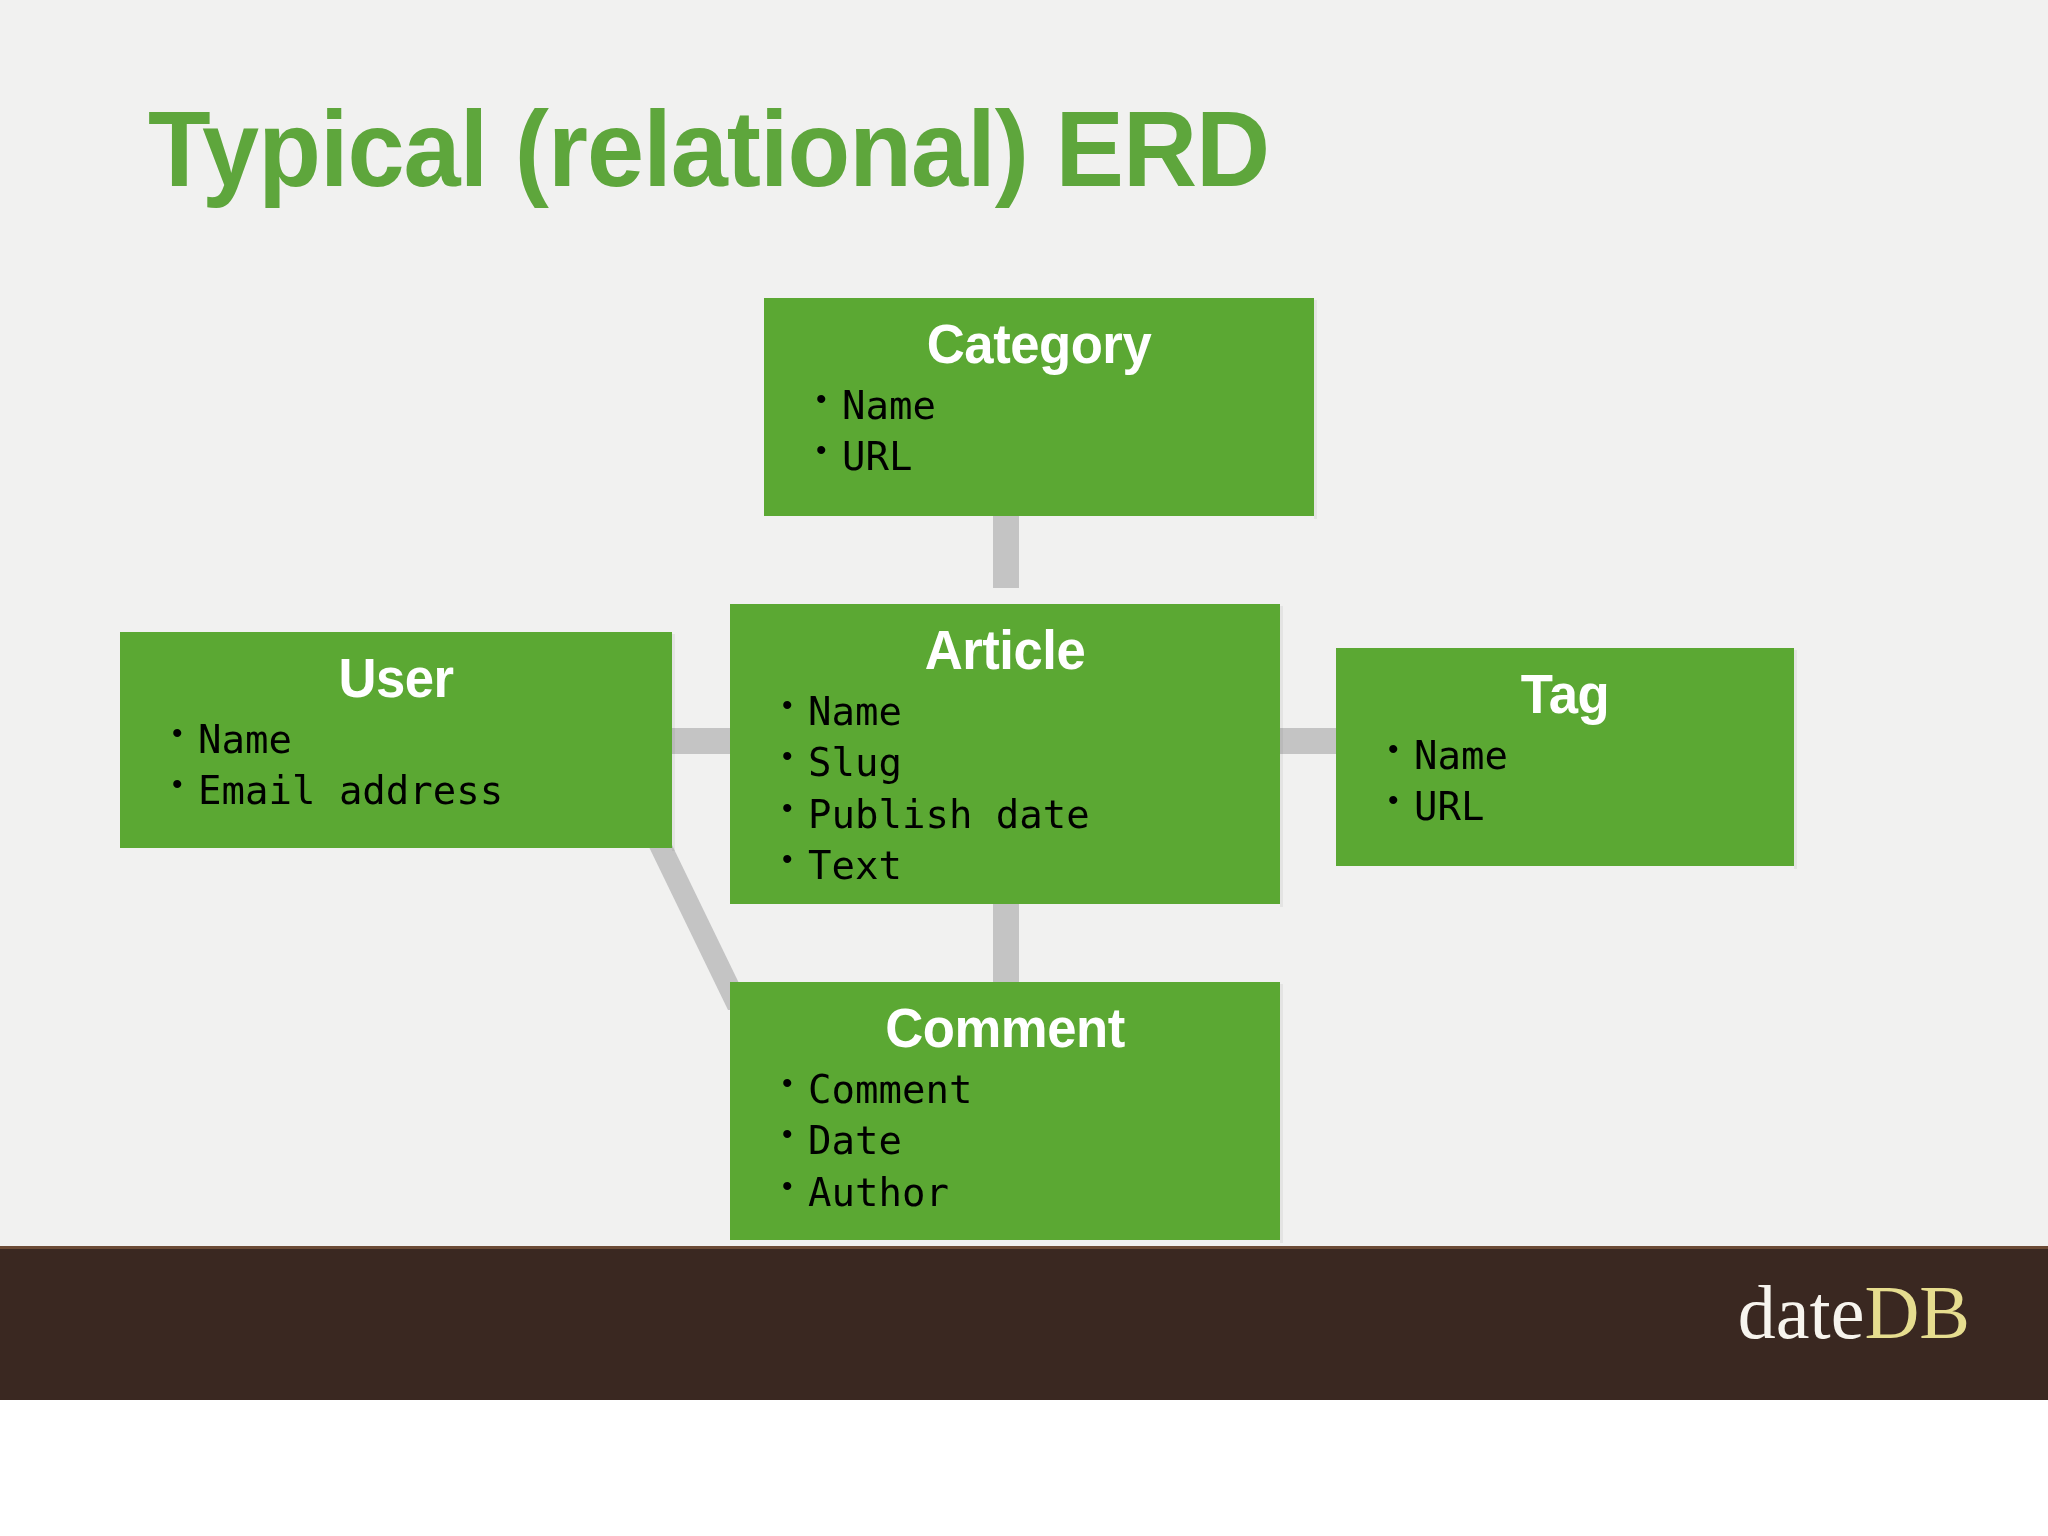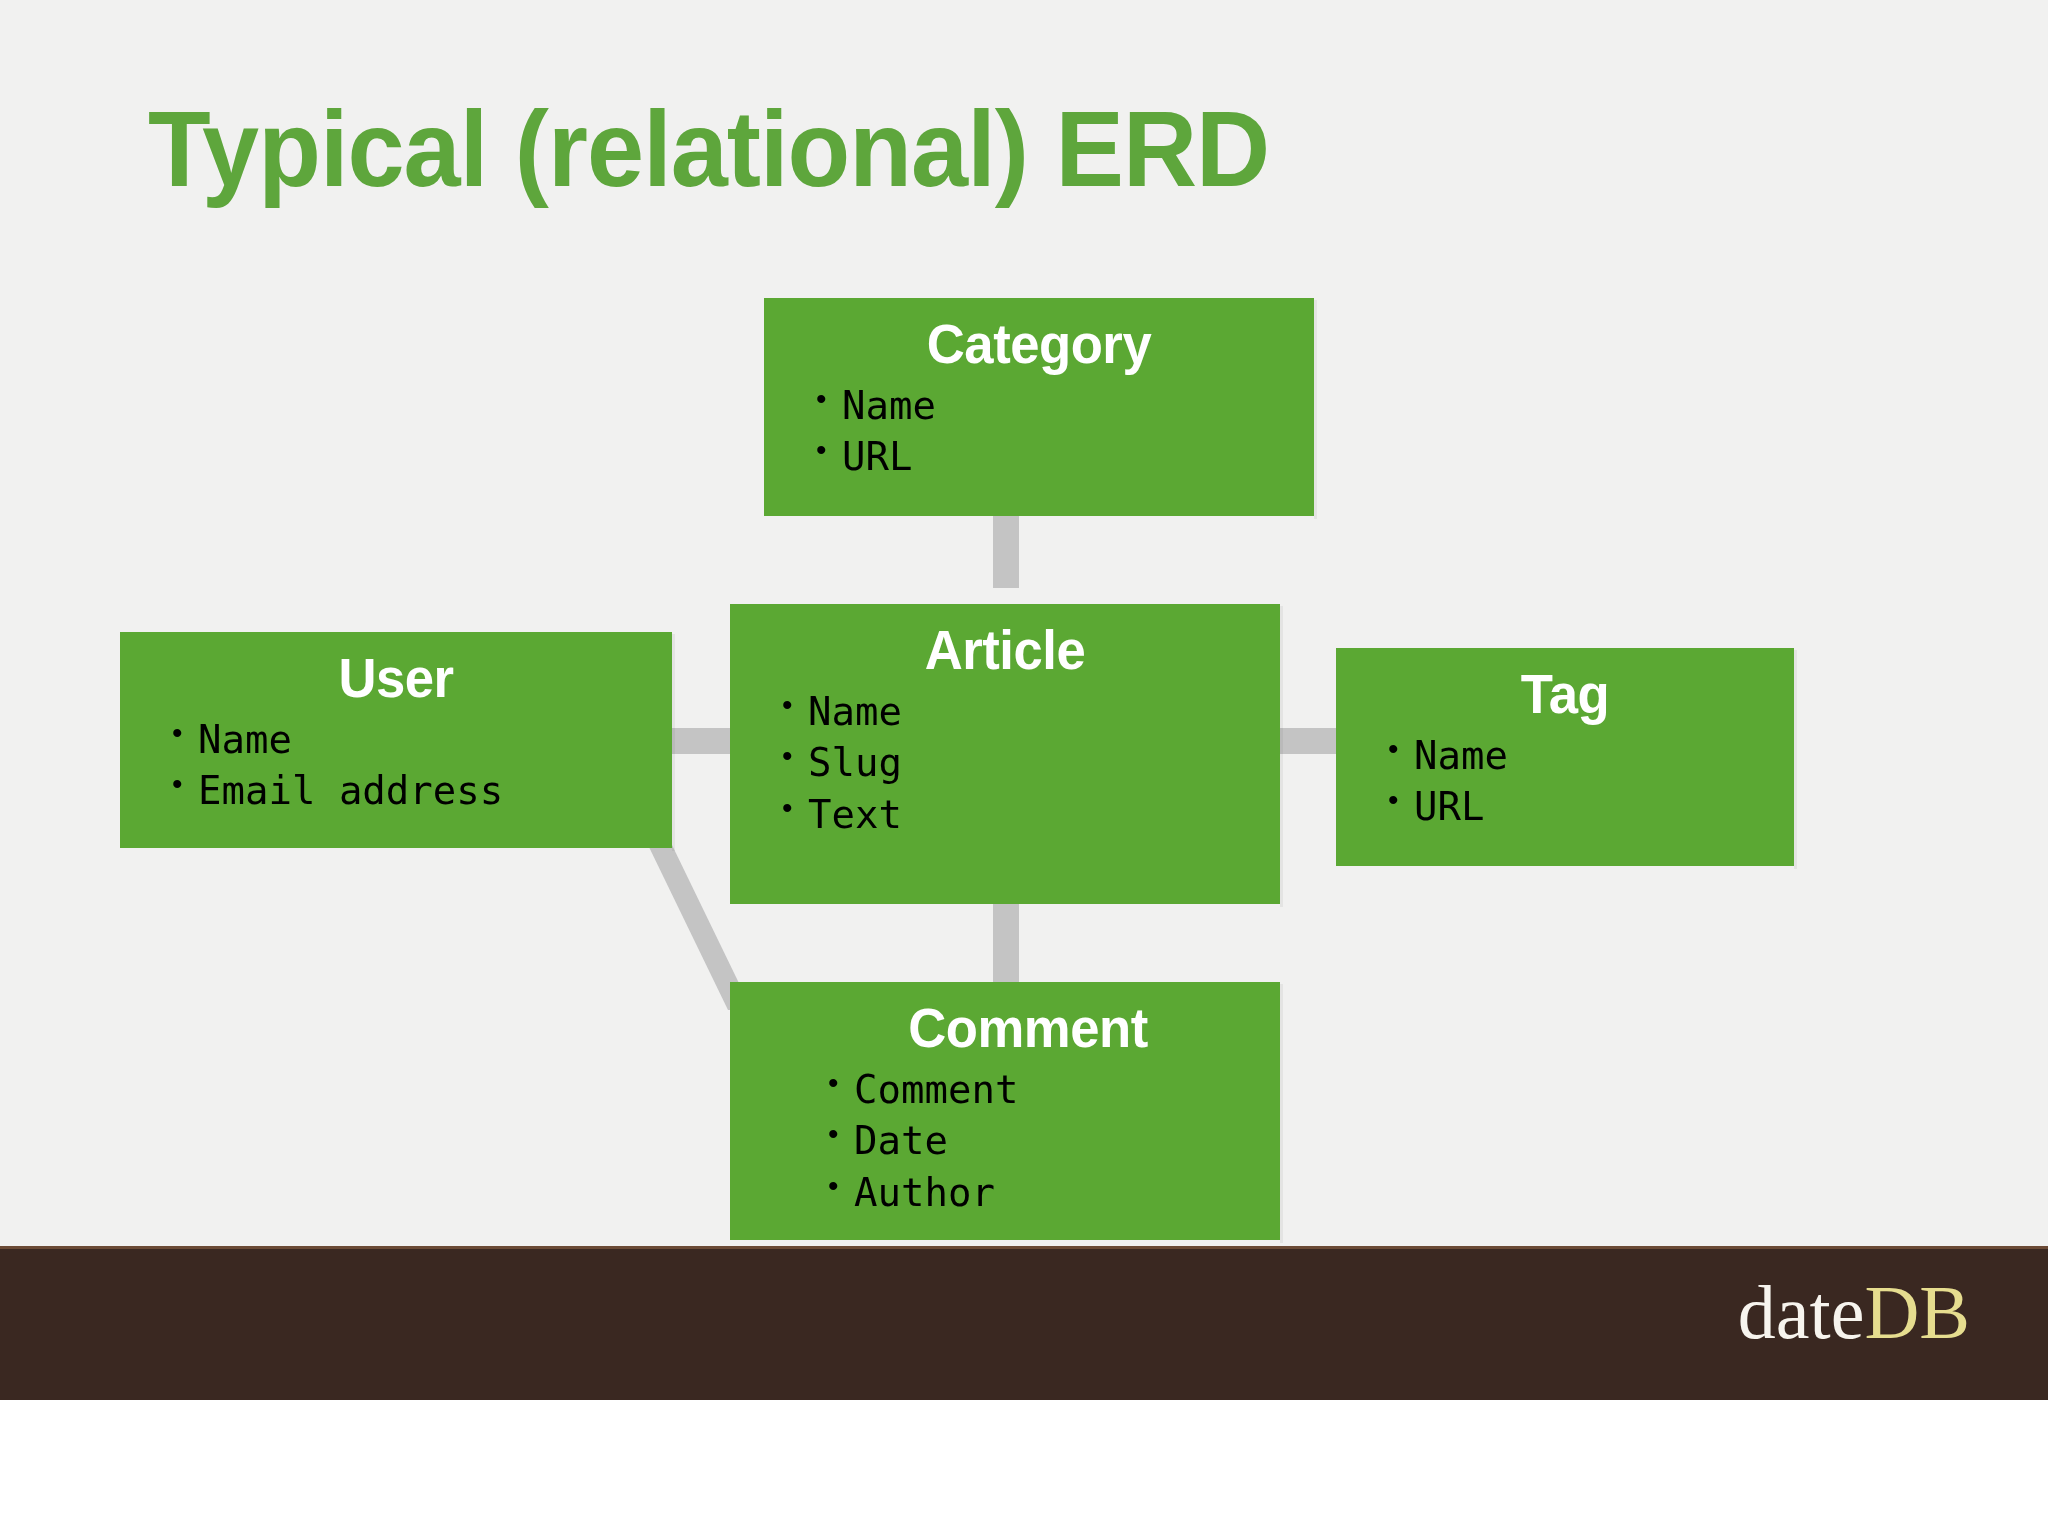--- a/index.html
+++ b/index.html
@@ -93,21 +93,21 @@
 
   #entity-article  { left: 730px;  top: 588px;  width: 550px;  height: 300px; margin-top: 16px; }
   #entity-article .entity-fields { margin-left: 52px; margin-top: 8px; }
 
   #entity-user     { left: 120px;  top: 632px;  width: 552px;  height: 216px; }
   #entity-user .entity-fields { margin-left: 52px; margin-top: 8px; }
 
   #entity-tag      { left: 1336px; top: 648px;  width: 458px;  height: 218px; }
   #entity-tag .entity-fields { margin-left: 52px; margin-top: 8px; }
 
-  #entity-comment  { left: 730px;  top: 982px;  width: 550px;  height: 258px; padding-left: 46px; }
+  #entity-comment  { left: 730px;  top: 982px;  width: 550px;  height: 258px; }
   #entity-comment .entity-fields { margin-left: 52px; margin-top: 8px; }
 
   
   .entity::after {
     content: "";
     position: absolute;
     right: -3px;
     top: 2px;
     bottom: -3px;
     width: 3px;
@@ -168,20 +168,21 @@
       <li>Name</li>
       <li>URL</li>
     </ul>
   </div>
 
   <div class="entity" id="entity-article">
     <div class="entity-title">Article</div>
     <ul class="entity-fields">
       <li>Name</li>
       <li>Slug</li>
+      <li>Publish date</li>
       <li>Text</li>
     </ul>
   </div>
 
   <div class="entity" id="entity-user">
     <div class="entity-title">User</div>
     <ul class="entity-fields">
       <li>Name</li>
       <li>Email address</li>
     </ul>

